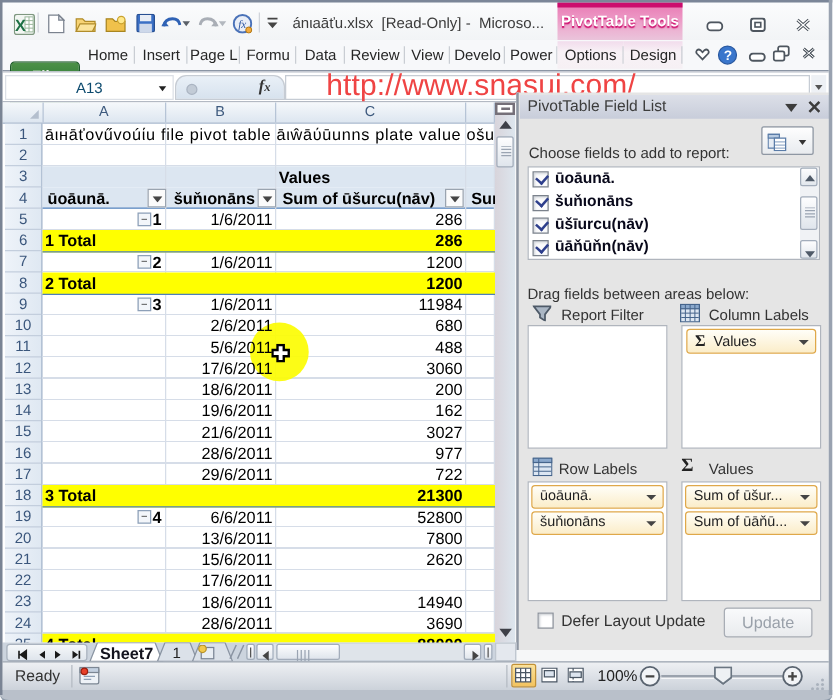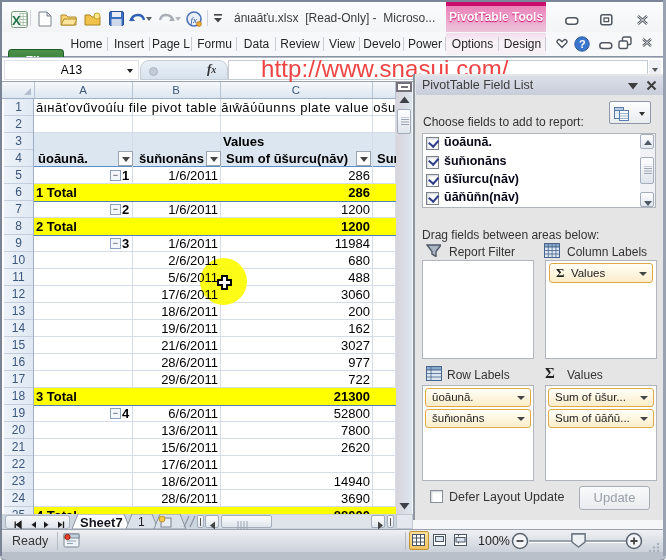--- a/index.html
+++ b/index.html
@@ -172,21 +172,21 @@
     <rect x="1" y="5" width="8.5" height="7.5" rx="1.5" fill="#fff" stroke="#4e565f" stroke-width="1.4"></rect>
   </svg>
   <svg class="abs" style="left:639px;top:5px" width="12" height="11">
     <path d="M2 2 L10 9 M10 2 L2 9" stroke="#fff" stroke-width="4.2"></path>
     <path d="M2 2 L10 9 M10 2 L2 9" stroke="#4e565f" stroke-width="2.4"></path>
     <path d="M2 2 L10 9 M10 2 L2 9" stroke="#fff" stroke-width="0.8"></path>
   </svg>
 </div>
 <div id="fbar">
   <div id="namebox">
-      <div style="text-align:center;font-size:12px;line-height:18px;color:#000000;">A13</div>
+      <div style="text-align:center;font-size:12px;line-height:18px;color:#0c4a6e;">A13</div>
     <div class="abs" style="left:122px;top:8px;width:0;height:0;border-left:3.5px solid transparent;border-right:3.5px solid transparent;border-top:4.5px solid #222"></div>
   </div>
   <div id="fxpill">
     <div class="abs" style="left:8px;top:6px;width:7px;height:7px;border-radius:50%;background:#c2cbd6;border:1px solid #aab4c2;"></div>
     <div class="abs" style="left:66px;top:0px;font-size:13px;font-style:italic;font-family:'Liberation Serif',serif;font-weight:bold;color:#333;">f<span style="font-size:10px;">x</span></div>
   </div>
   <div id="finput"></div>
   <div id="url">http://www.snasui.com/</div>
   <div id="fexp">
       <div class="abs" style="left:3px;top:8px;width:0;height:0;border-left:3.5px solid transparent;border-right:3.5px solid transparent;border-top:4.5px solid #555"></div>

